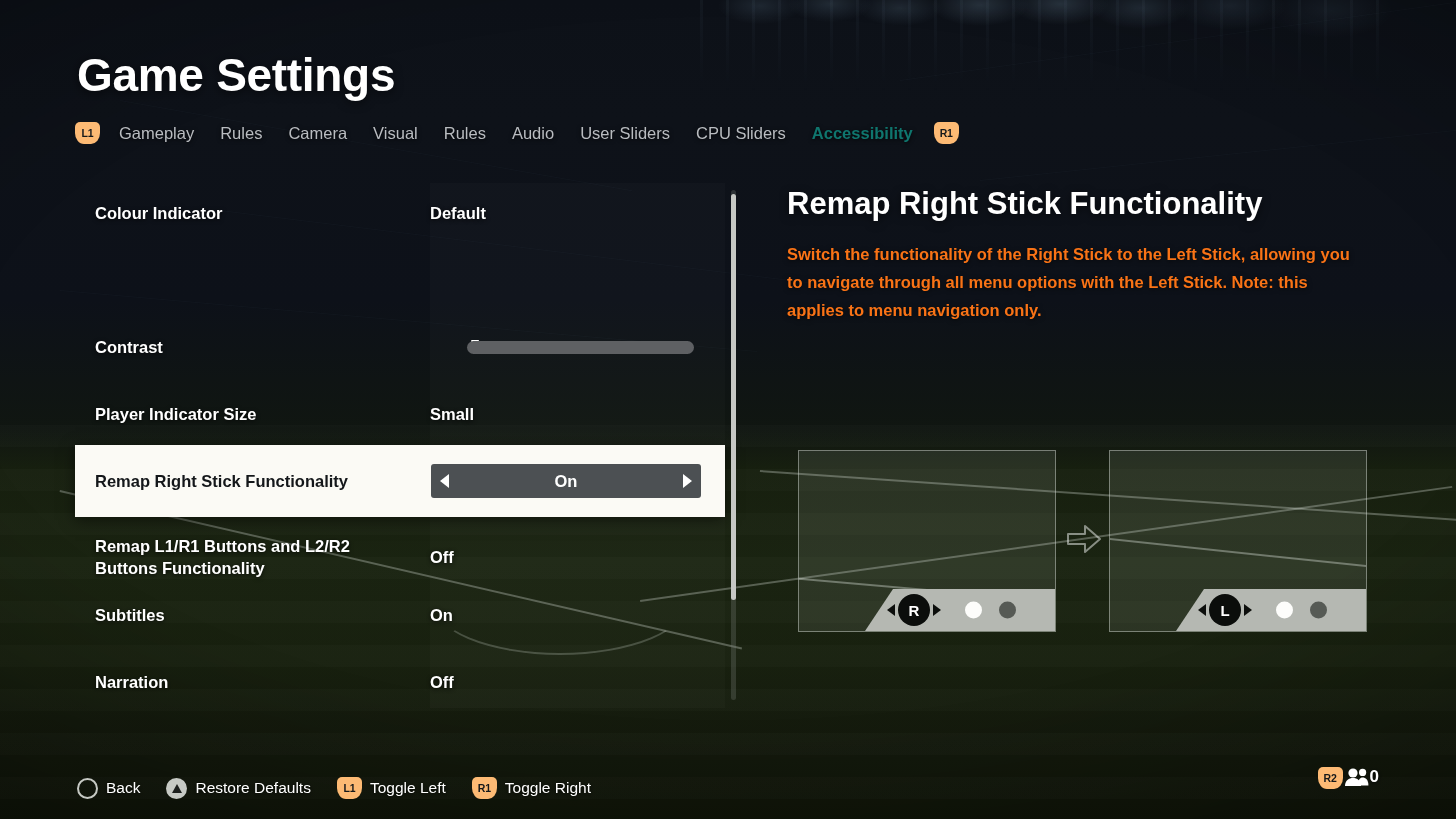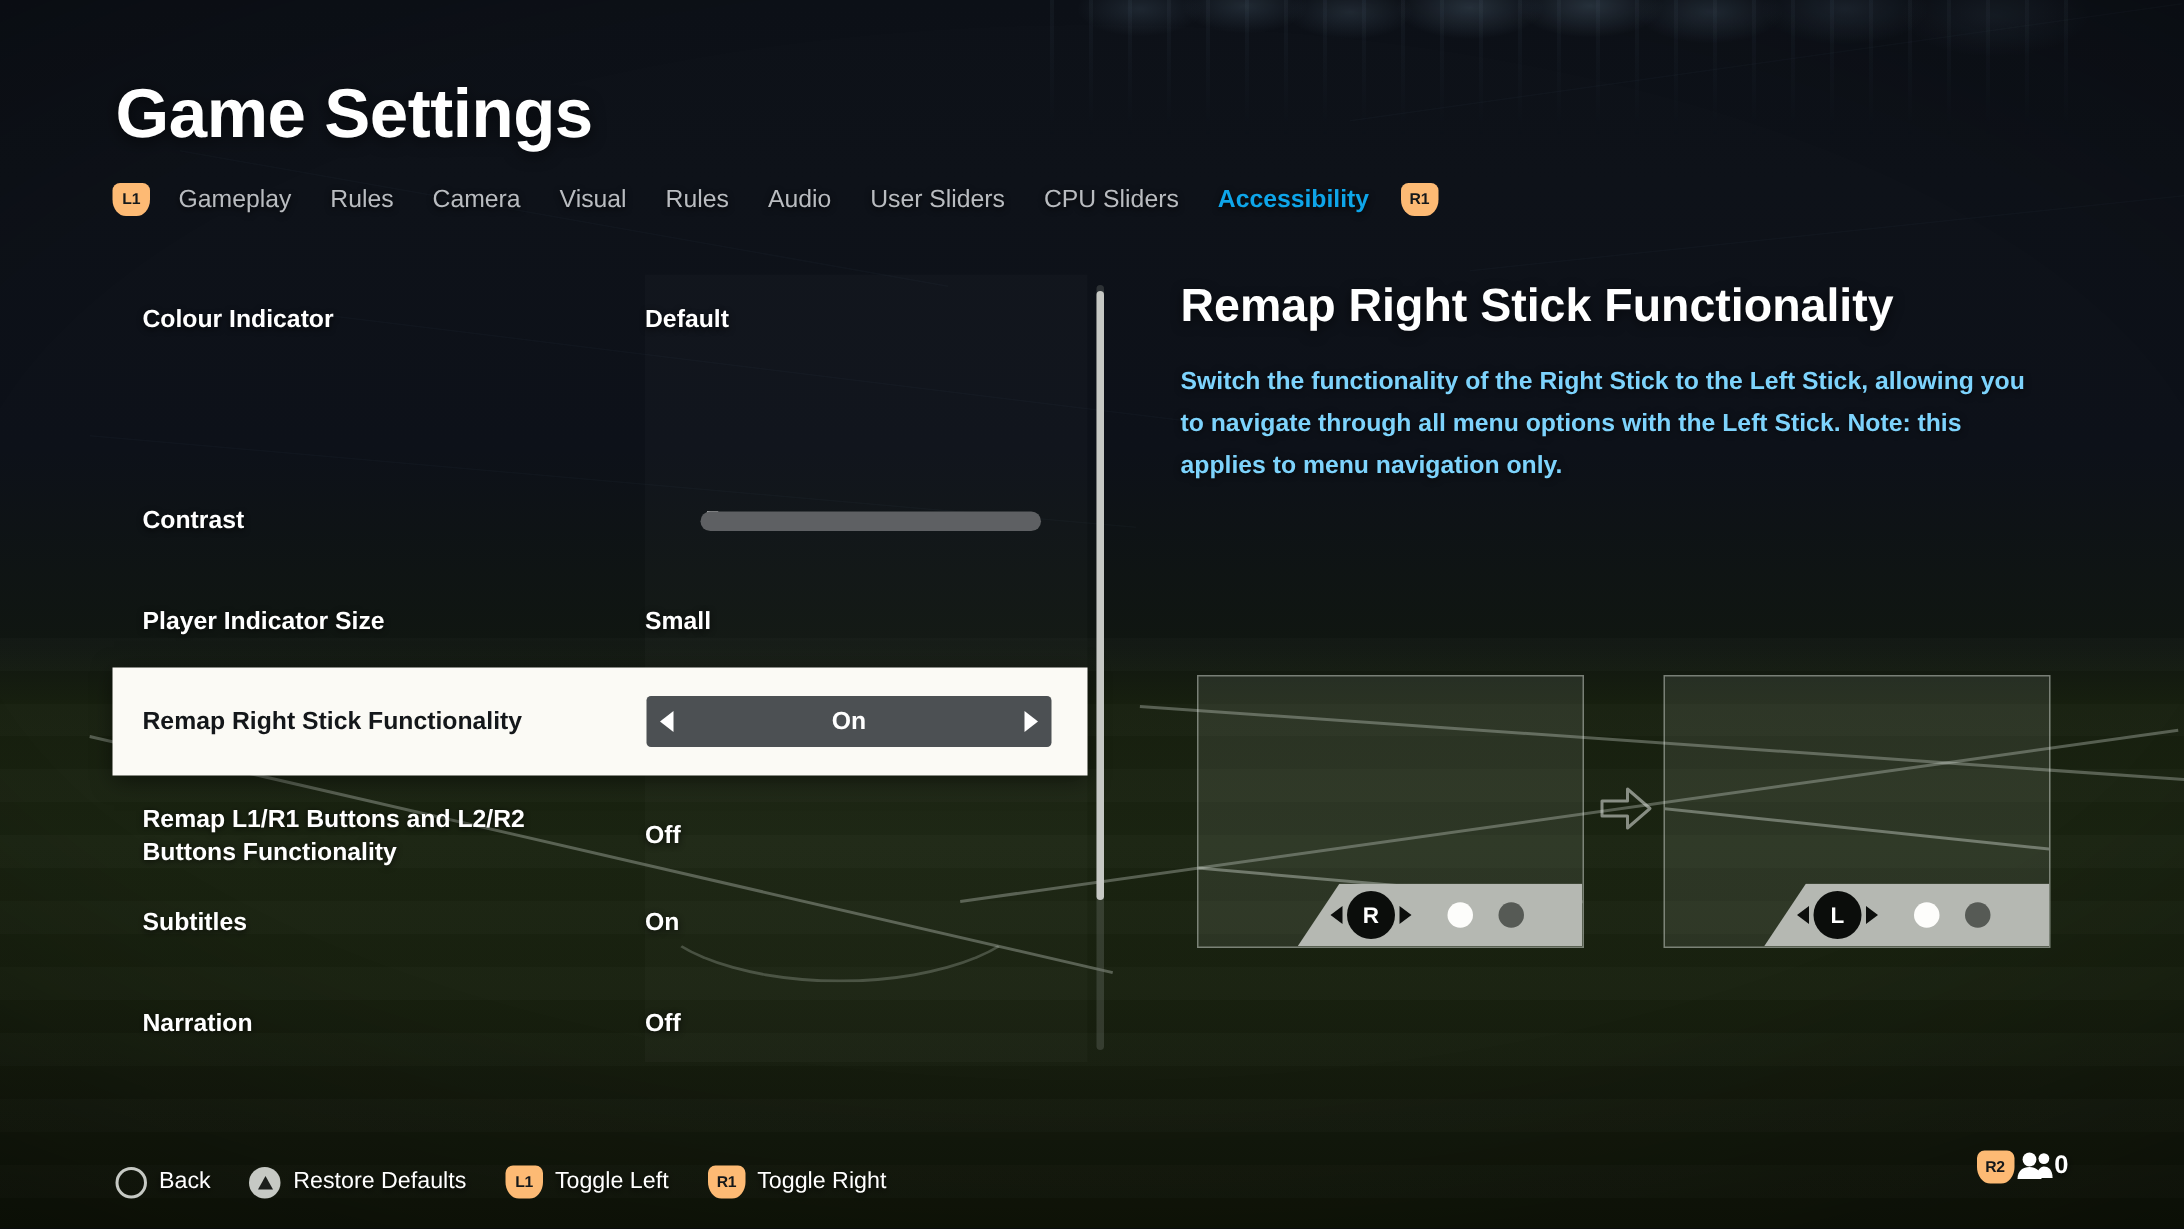--- a/index.html
+++ b/index.html
@@ -103,21 +103,21 @@
   #tabbar {
     position: absolute; left: 75px; top: 120px;
     display: flex; align-items: center; gap: 0px;
     height: 26px;
   }
   .tab {
     font-size: 16.5px; color: #b9bcc0; font-weight: 400;
     padding: 0 13px; white-space: nowrap; line-height: 26px;
     text-shadow: 0 1px 4px rgba(0,0,0,.8);
   }
-  .tab.active { color: #0ea5e9; font-weight: 700; }
+  .tab.active { color: #0f766e; font-weight: 700; }
 
   .bumper {
     display: inline-flex; align-items: center; justify-content: center;
     width: 25px; height: 22px;
     background: #fdba74; color: #15181a;
     font-size: 10.5px; font-weight: 700;
     border-radius: 5px 5px 9px 9px / 5px 5px 11px 11px;
     letter-spacing: -0.2px;
     flex: none;
   }
@@ -196,21 +196,21 @@
   
   #detail {
     position: absolute; left: 787px; top: 185px; width: 600px;
   }
   #detail-title {
     font-size: 31px; font-weight: 700; color: #ffffff; line-height: 38px;
     text-shadow: 0 2px 8px rgba(0,0,0,.6);
   }
   #detail-desc {
     margin-top: 17px;
-    font-size: 16.5px; font-weight: 700; color: #7dd3fc; line-height: 28px;
+    font-size: 16.5px; font-weight: 700; color: #f97316; line-height: 28px;
     width: 575px;
     text-shadow: 0 1px 5px rgba(0,0,0,.7);
   }
 
   #illus {
     position: absolute; left: 798px; top: 450px;
     width: 575px; height: 182px;
   }
   .illus-box {
     position: absolute; top: 0; width: 258px; height: 182px;

